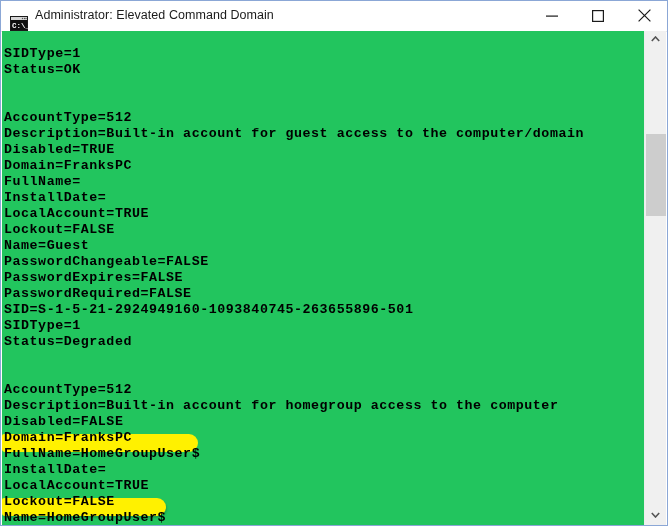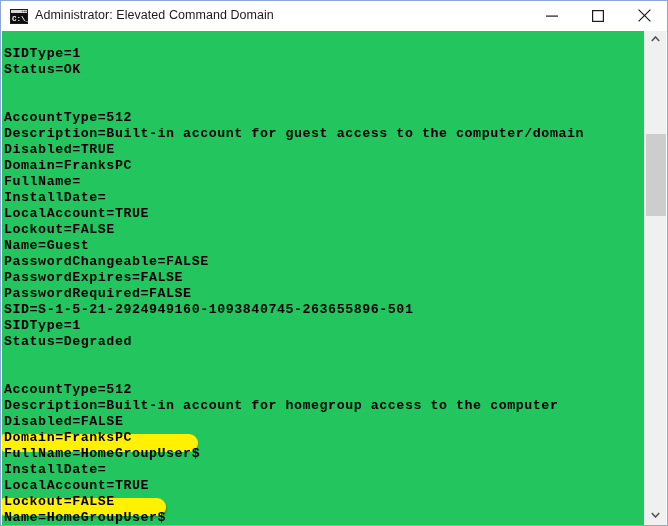--- a/index.html
+++ b/index.html
@@ -28,21 +28,21 @@
   #titlebar {
     position: absolute;
     left: 0; top: 0;
     width: 666px;
     height: 30px;
     background: #ffffff;
     border-bottom: 1px solid #e8e8e8;
   }
   #app-icon {
     position: absolute;
-    left: 9px; top: 8px;
+    left: 9px; top: 15px;
     width: 18px; height: 15px;
   }
   #title-text {
     position: absolute;
     left: 34px; top: 7px;
     font-size: 12.5px;
     color: #1b1b1b;
     white-space: nowrap;
     letter-spacing: 0.05px;
   }

